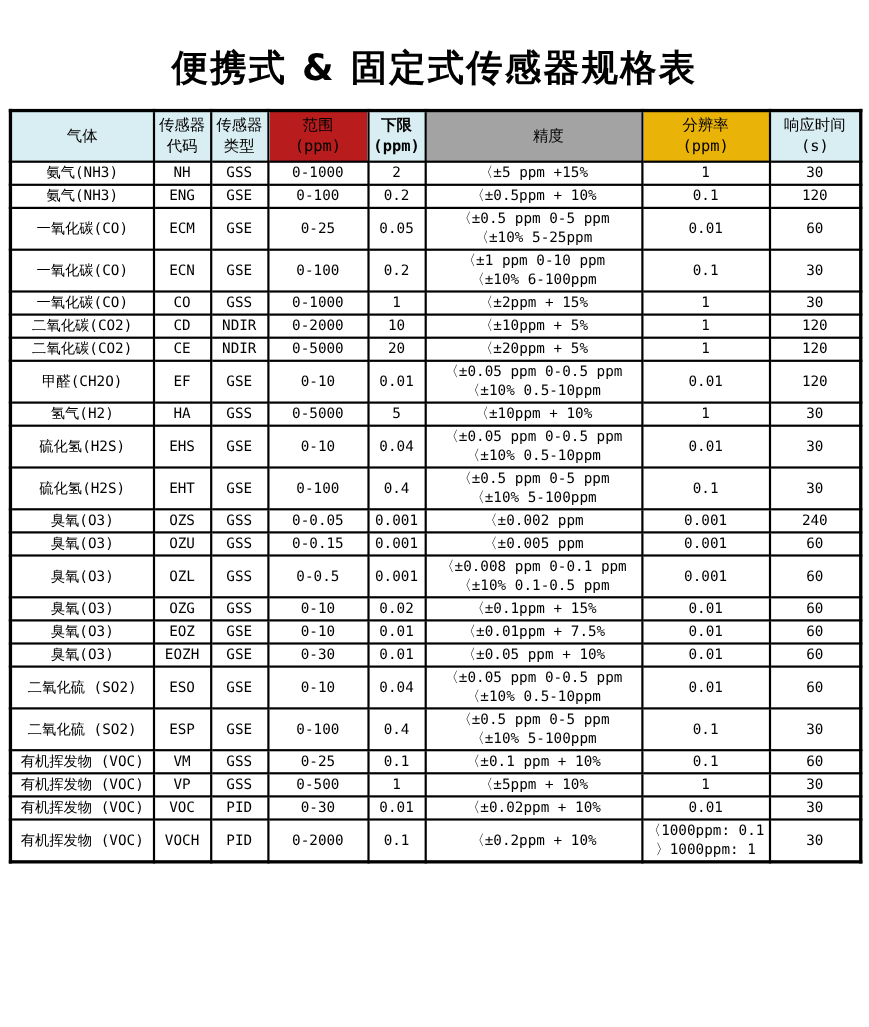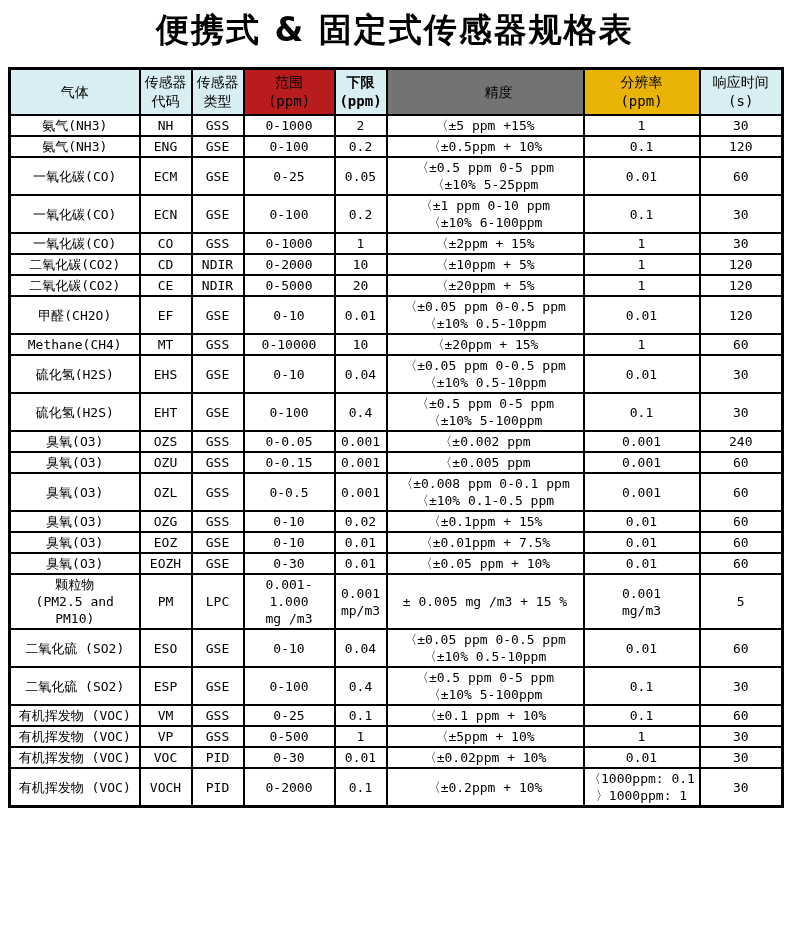--- a/index.html
+++ b/index.html
@@ -18,21 +18,21 @@
     background: #ffffff;
     overflow: hidden;
   }
   .page-title {
     text-align: center;
     font-family: "DejaVu Sans", "Liberation Sans", sans-serif;
     font-weight: 700;
     font-size: 33px;
     letter-spacing: 2px;
     margin: 0;
-    padding: 8px 0 14px 0;
+    padding: 40px 0 14px 0;
     color: #000000;
     white-space: nowrap;
     border-radius: 28px;
   }
   table.spec-table {
     border-collapse: collapse;
     table-layout: fixed;
     margin-left: 8px;
     width: 773px;
     border: 3px solid #000000;
@@ -86,21 +86,21 @@
       <tr id="header-row">
           <th style="background: rgb(217, 238, 242); margin-top: 44px;">气体</th>
           <th style="background: rgb(217, 238, 242);">传感器
 代码</th>
           <th style="background: rgb(217, 238, 242);">传感器
 类型</th>
           <th style="background: #b91c1c;">范围
 (ppm)</th>
           <th style="background: rgb(217, 238, 242); font-weight: bold;">下限
 (ppm)</th>
-          <th style="background: #737373; padding-left: 28px;">精度</th>
+          <th style="background: #a3a3a3; padding-left: 28px;">精度</th>
           <th style="background: #eab308; margin-top: 28px;">分辨率
 (ppm)</th>
           <th style="background: rgb(217, 238, 242);">响应时间
 (s)</th>
         </tr>
     </thead>
     <tbody id="table-body">
         <tr>
           <td>氨气(NH3)</td>
           <td>NH</td>
@@ -178,28 +178,28 @@
           <td>EF</td>
           <td>GSE</td>
           <td>0-10</td>
           <td>0.01</td>
           <td>〈±0.05 ppm 0-0.5 ppm
 〈±10% 0.5-10ppm</td>
           <td>0.01</td>
           <td>120</td>
         </tr>
         <tr>
-          <td>Methane(CH4)</td>
-          <td>MT</td>
-          <td>GSS</td>
-          <td>0-10000</td>
-          <td>10</td>
-          <td>〈±20ppm + 15%</td>
-          <td>1</td>
-          <td>60</td>
+          <td>氢气(H2)</td>
+          <td>HA</td>
+          <td>GSS</td>
+          <td>0-5000</td>
+          <td>5</td>
+          <td>〈±10ppm + 10%</td>
+          <td>1</td>
+          <td>30</td>
         </tr>
         <tr>
           <td>硫化氢(H2S)</td>
           <td>EHS</td>
           <td>GSE</td>
           <td>0-10</td>
           <td>0.04</td>
           <td>〈±0.05 ppm 0-0.5 ppm
 〈±10% 0.5-10ppm</td>
           <td>0.01</td>
@@ -269,34 +269,20 @@
         </tr>
         <tr>
           <td>臭氧(O3)</td>
           <td>EOZH</td>
           <td>GSE</td>
           <td>0-30</td>
           <td>0.01</td>
           <td>〈±0.05 ppm + 10%</td>
           <td>0.01</td>
           <td>60</td>
-        </tr>
-        <tr>
-          <td>颗粒物
-(PM2.5 and PM10)</td>
-          <td>PM</td>
-          <td>LPC</td>
-          <td>0.001-1.000
-mg /m3</td>
-          <td>0.001
-mp/m3</td>
-          <td>± 0.005 mg /m3 + 15 %</td>
-          <td>0.001
-mg/m3</td>
-          <td>5</td>
         </tr>
         <tr>
           <td>二氧化硫 (SO2)</td>
           <td>ESO</td>
           <td>GSE</td>
           <td>0-10</td>
           <td>0.04</td>
           <td>〈±0.05 ppm 0-0.5 ppm
 〈±10% 0.5-10ppm</td>
           <td>0.01</td>

